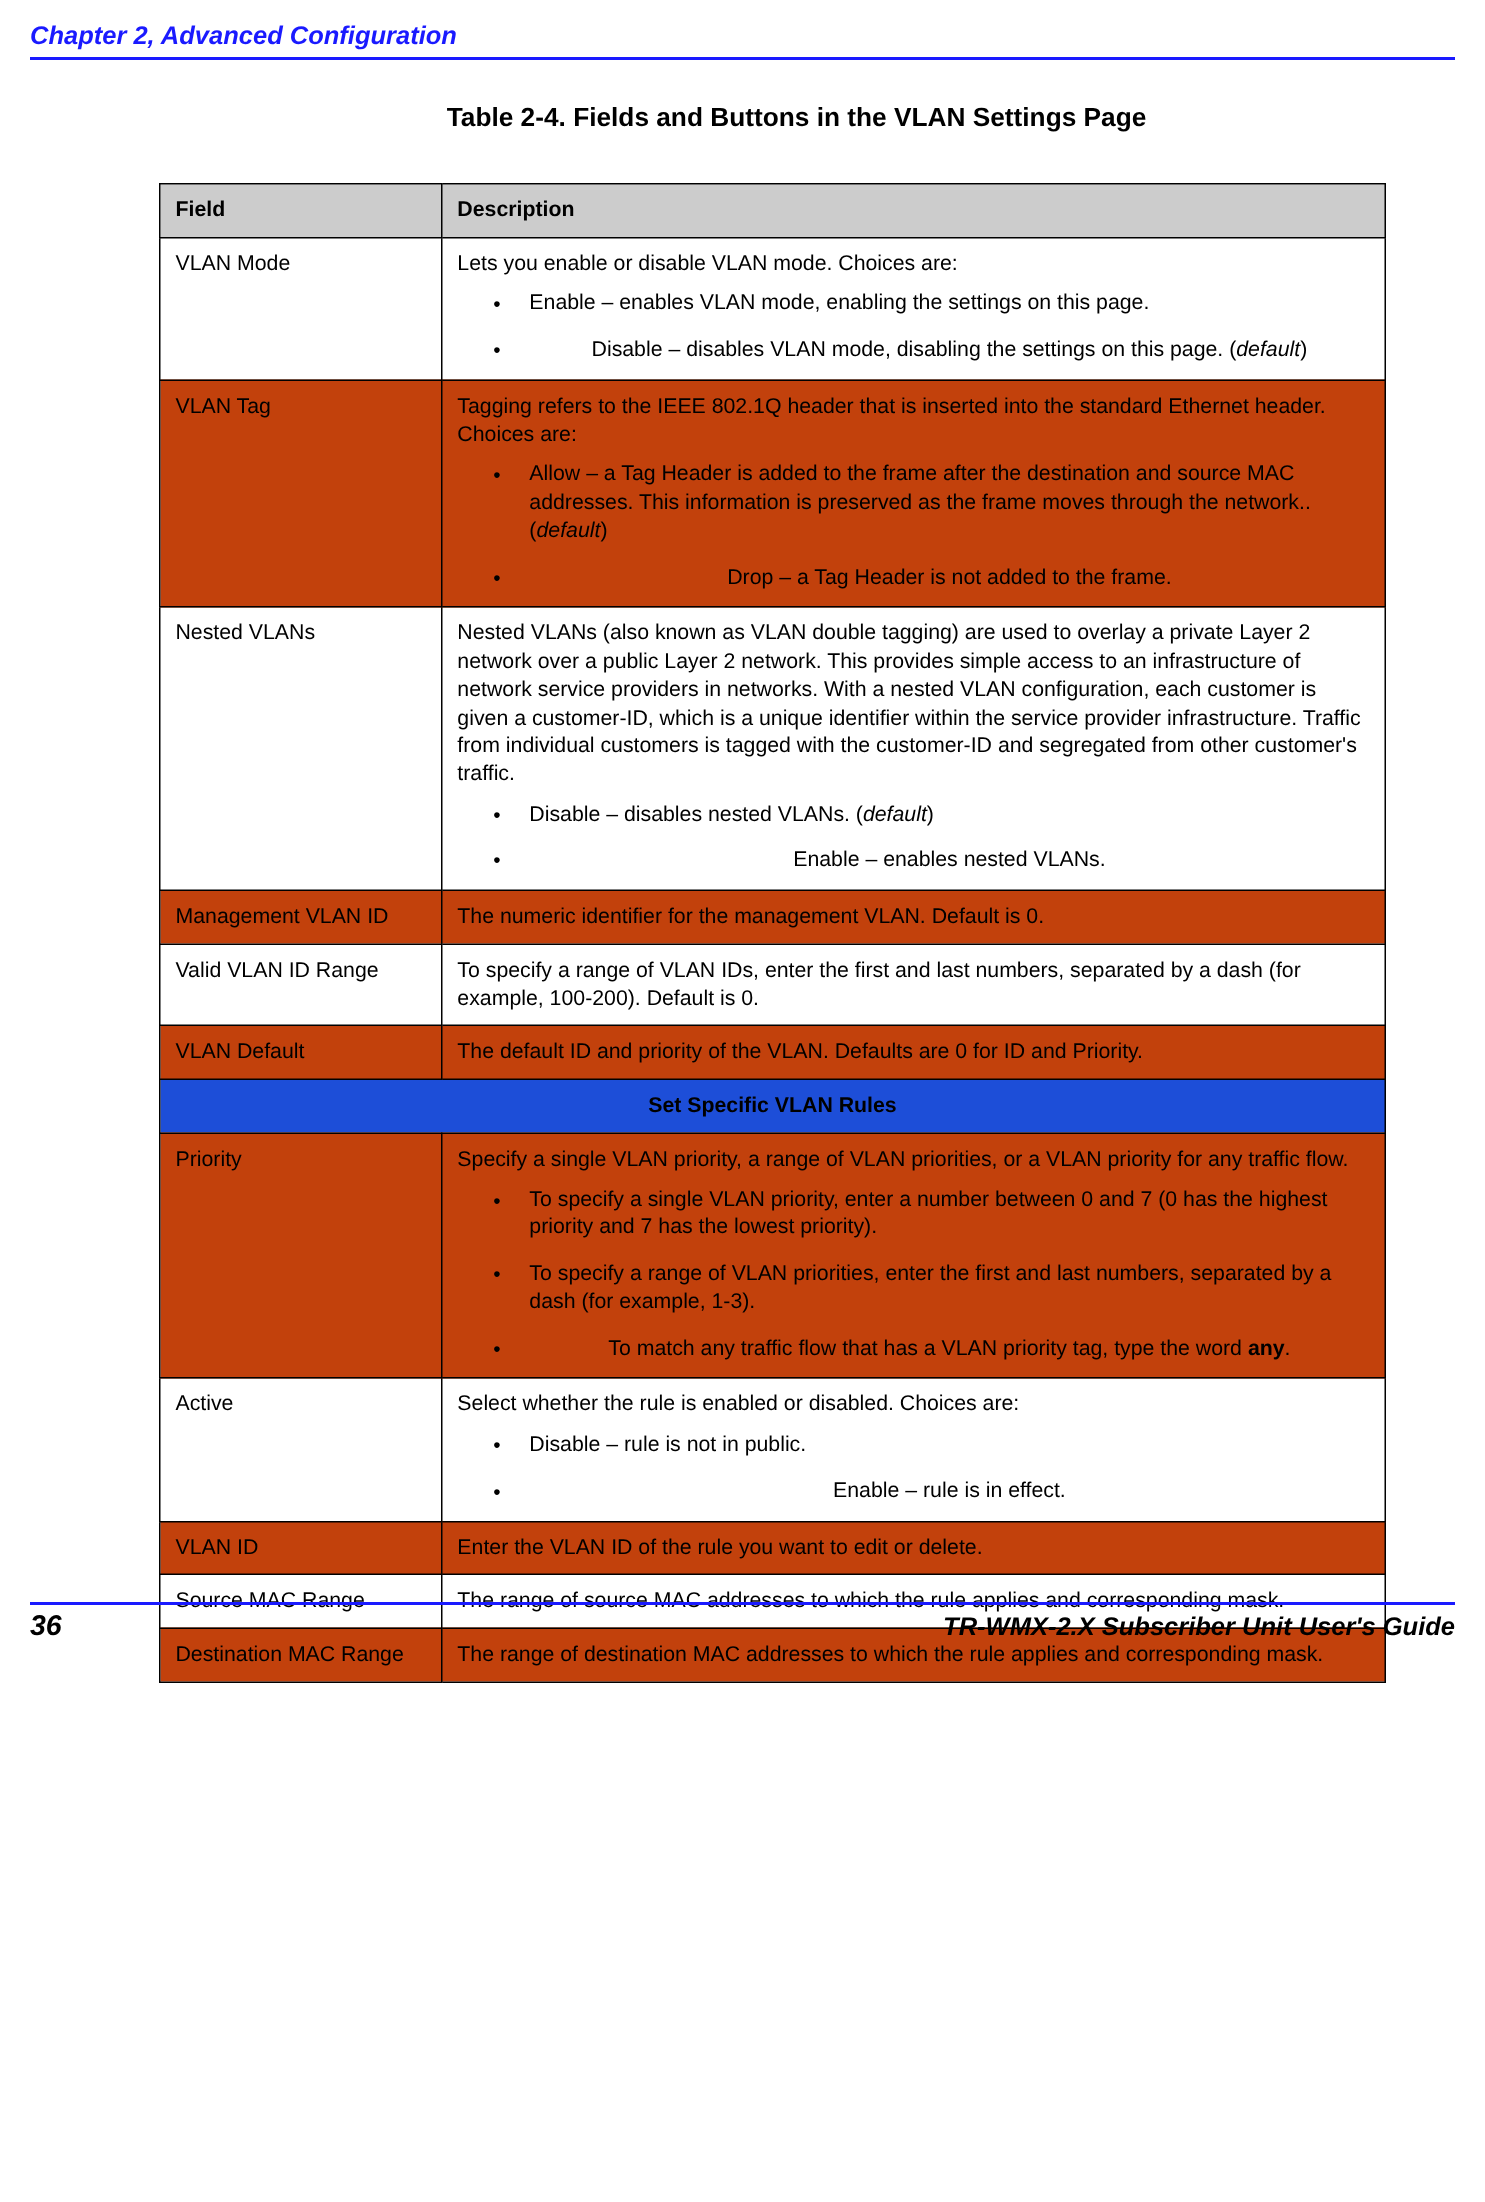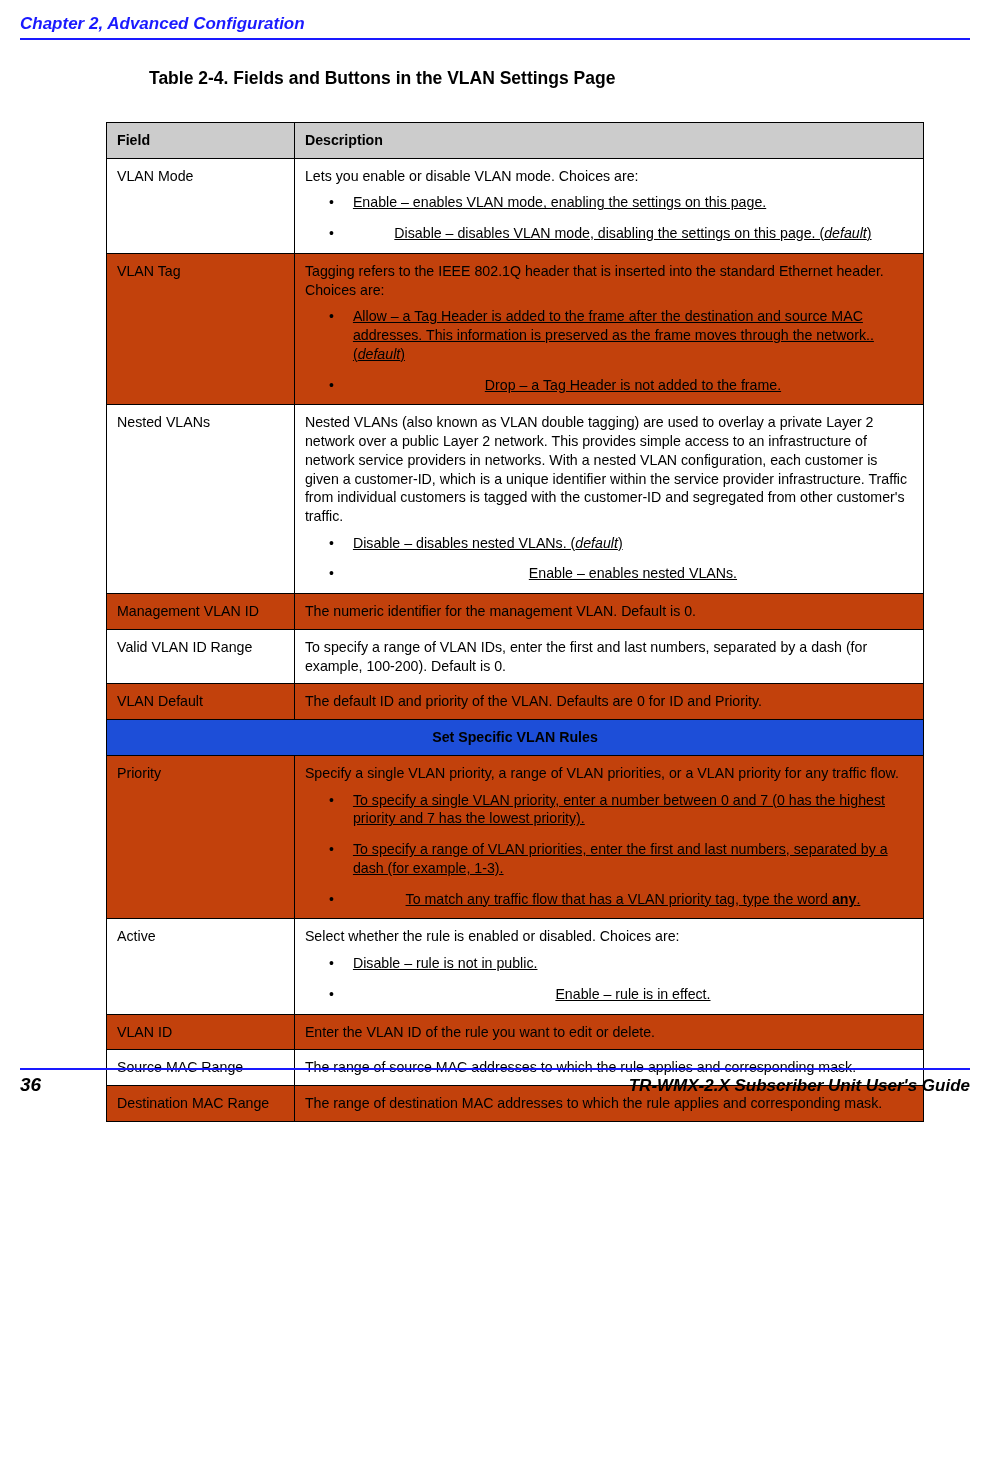--- a/index.html
+++ b/index.html
@@ -39,21 +39,22 @@
   }
   .content {
     position: absolute;
     top: 62px;
     left: 106px;
     right: 66px;
   }
   .table-title {
     font-weight: bold;
     font-size: 17.5px;
-    margin: 6px 0 10px 43px;
+    margin: 6px 0 10px 32px;
+    text-align: center;
   }
   table {
     border-collapse: collapse;
     width: 100%;
     table-layout: fixed;
     margin-top: 33px;
   }
   th, td {
     border: 1px solid #000000;
     padding: 8px 10px 8px 10px;
@@ -71,21 +72,20 @@
   .shade { background: #c2410c; }
   .section-row td {
     background: #1d4ed8;
     text-align: center;
     font-weight: bold;
   }
   ul.b {
     list-style: none;
     margin: 8px 0 2px 0;
     padding: 0;
-    text-decoration: underline;
   }
   ul.b > li {
     position: relative;
     padding: 0 0 0 48px;
     margin: 0 0 12px 0;
   }
   ul.b > li:last-child { margin-bottom: 2px; text-align: center; }
   ul.b > li::before {
     content: "\2022";
     position: absolute;
@@ -98,21 +98,21 @@
   }
   p.cell-p:last-child { margin-bottom: 0; }
   em.def { font-style: italic; }
   .footer {
     position: absolute;
     left: 20px;
     right: 20px;
     bottom: 44px;
     display: flex;
     justify-content: space-between;
-    align-items: flex-end;
+    align-items: center;
     font-weight: bold;
     font-style: italic;
     font-size: 17px;
   }
   .footer-line {
     position: absolute;
     left: 20px;
     right: 20px;
     bottom: 70px;
     height: 2px;

